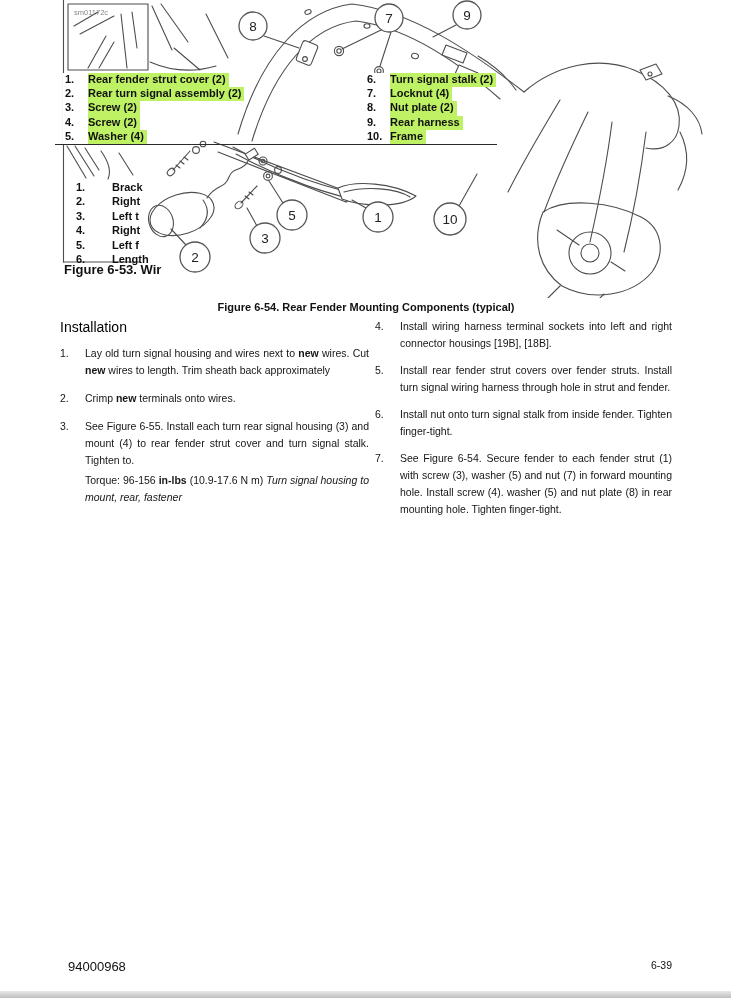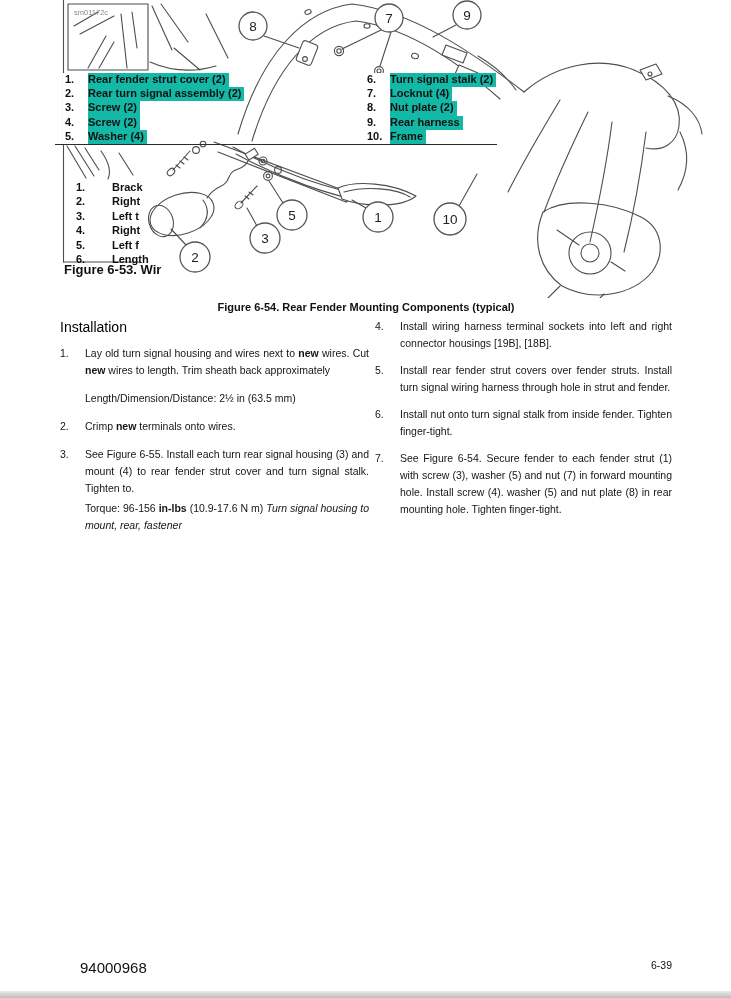--- a/index.html
+++ b/index.html
@@ -15,21 +15,21 @@
                text-anchor:middle;}
   .inset-label{font-family:"Liberation Sans",sans-serif;font-size:7.5px;fill:#888;}
   
   .legend654{position:absolute;left:55px;top:70px;width:442px;height:74px;z-index:3;
              border-bottom:1.5px solid #2b2b2b;font-size:11px;font-weight:bold;}
   .lg-col{position:absolute;top:3px;}
   .lg-col.left{left:8px;width:290px;}
   .lg-col.right{left:310px;width:130px;}
   .lg-row{display:flex;height:14.2px;line-height:13.5px;white-space:nowrap;}
   .lg-num{display:inline-block;min-width:23px;background:#fff;padding-left:2px;}
-  .lg-label{background:#14b8a6;padding-right:3px;}
+  .lg-label{background:#bef264;padding-right:3px;}
   
   .legend653{position:absolute;left:76px;top:181px;z-index:2;font-size:11px;font-weight:bold;}
   .lg2-row{display:flex;height:14.4px;line-height:13.8px;white-space:nowrap;}
   .lg2-num{display:inline-block;width:36px;}
   .caption653{position:absolute;left:64px;top:262px;z-index:2;font-size:13px;font-weight:bold;
               white-space:nowrap;}
   .caption654{position:absolute;left:55px;top:301px;width:622px;z-index:3;text-align:center;
               font-size:11px;font-weight:bold;}
   
   .col{position:absolute;font-size:10.5px;line-height:17px;color:#151515;}
@@ -37,21 +37,21 @@
   .col-right{left:375px;top:318px;width:297px;}
   .inst-heading{font-size:14px;font-weight:400;line-height:18px;margin:0 0 9px 0;color:#000000;}
   .item{margin-bottom:11px;}
   .col-right .item{margin-bottom:10px;}
   .step{display:flex;}
   .step-num{width:25px;flex:none;}
   .step-body{flex:1;text-align:justify;}
   .spec{margin-left:25px;margin-top:11px;text-align:justify;}
   .spec.tight{margin-top:3px;}
   
-  .footer-left{position:absolute;left:80px;top:959px;font-size:15px;}
+  .footer-left{position:absolute;left:68px;top:959px;font-size:13px;}
   .footer-right{position:absolute;right:59px;top:959px;font-size:10.5px;}
   .edge-bottom{position:absolute;left:0;bottom:0;width:731px;height:7px;
                background:linear-gradient(#e9e9e9,#bdbdbd);}
 </style>
 </head>
 <body>
 
 <div class="page">
 
   <div class="diagram">
@@ -263,21 +263,20 @@
   <div class="caption654">Figure 6-54. Rear Fender Mounting Components (typical)</div>
 
   <div class="col col-left">
     <h2 class="inst-heading">Installation</h2>
 
     <div class="item">
       <div class="step">
         <span class="step-num">1.</span>
         <span class="step-body"><span>Lay old turn signal housing and wires next to </span><span style="font-weight: bold;">new</span><span> wires. Cut </span><span style="font-weight: bold;">new</span><span> wires to length. Trim sheath back approximately</span></span>
       </div>
-      <div class="spec"><span>Length/Dimension/Distance: 2½ in (63.5 mm)</span></div>
     </div>
 
     <div class="item">
       <div class="step">
         <span class="step-num">2.</span>
         <span class="step-body"><span>Crimp </span><span style="font-weight: bold;">new</span><span> terminals onto wires.</span></span>
       </div>
     </div>
 
     <div class="item">

